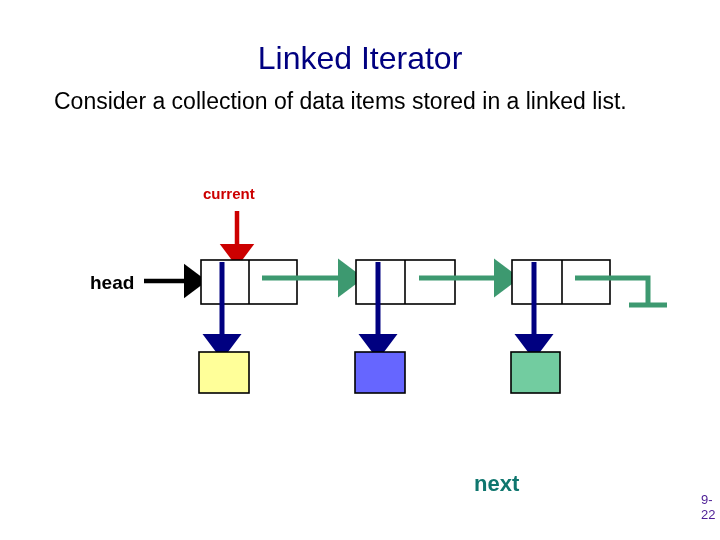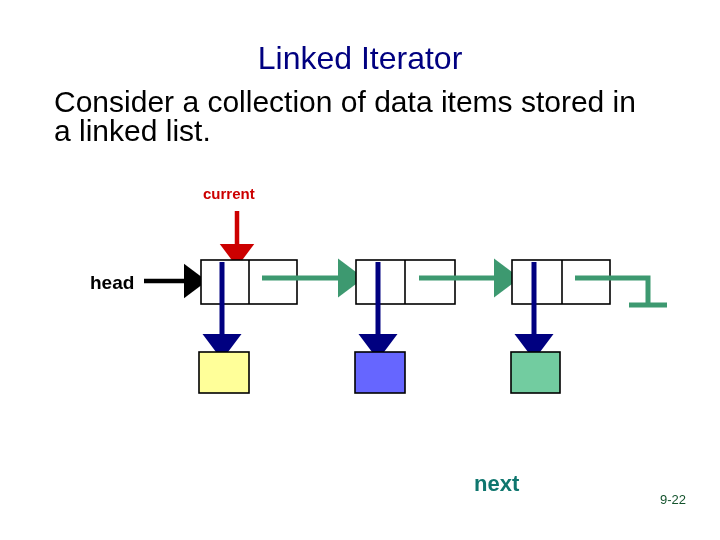--- a/index.html
+++ b/index.html
@@ -32,21 +32,21 @@
     font-weight: normal;
     color: #000080;
     letter-spacing: 0px;
     white-space: nowrap;
   }
   #body-text {
     position: absolute;
     left: 54px;
     top: 87px;
     width: 600px;
-    font-size: 30px;
+    font-size: 23px;
     line-height: 29px;
     color: #000000;
   }
   
   #diagram {
     position: absolute;
     left: 0; top: 0;
     width: 580px;
     height: 540px;
   }
@@ -71,24 +71,24 @@
     color: #000000;
   }
   #label-next {
     left: 474px;
     top: 471px;
     font-size: 22px;
     color: #0f766e;
   }
   #page-number {
     position: absolute;
-    left: 660px;
+    left: 701px;
     top: 492px;
     font-size: 13px;
-    color: #14532d;
+    color: #4c1d95;
   }
 </style>
 </head>
 <body>
 
 <div id="slide">
 
   <div id="slide-title">Linked Iterator</div>
 
   <div id="body-text">Consider a collection of data items stored in a linked list.</div>

